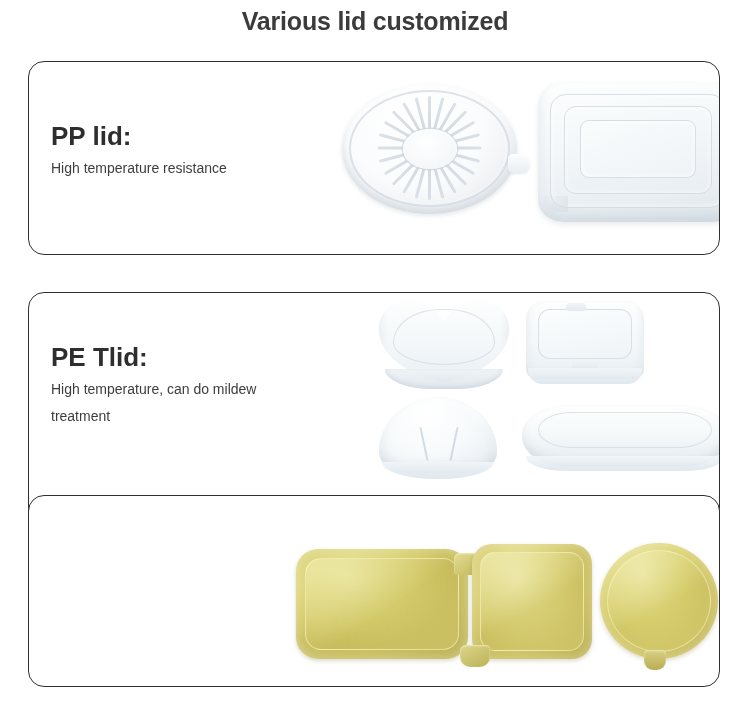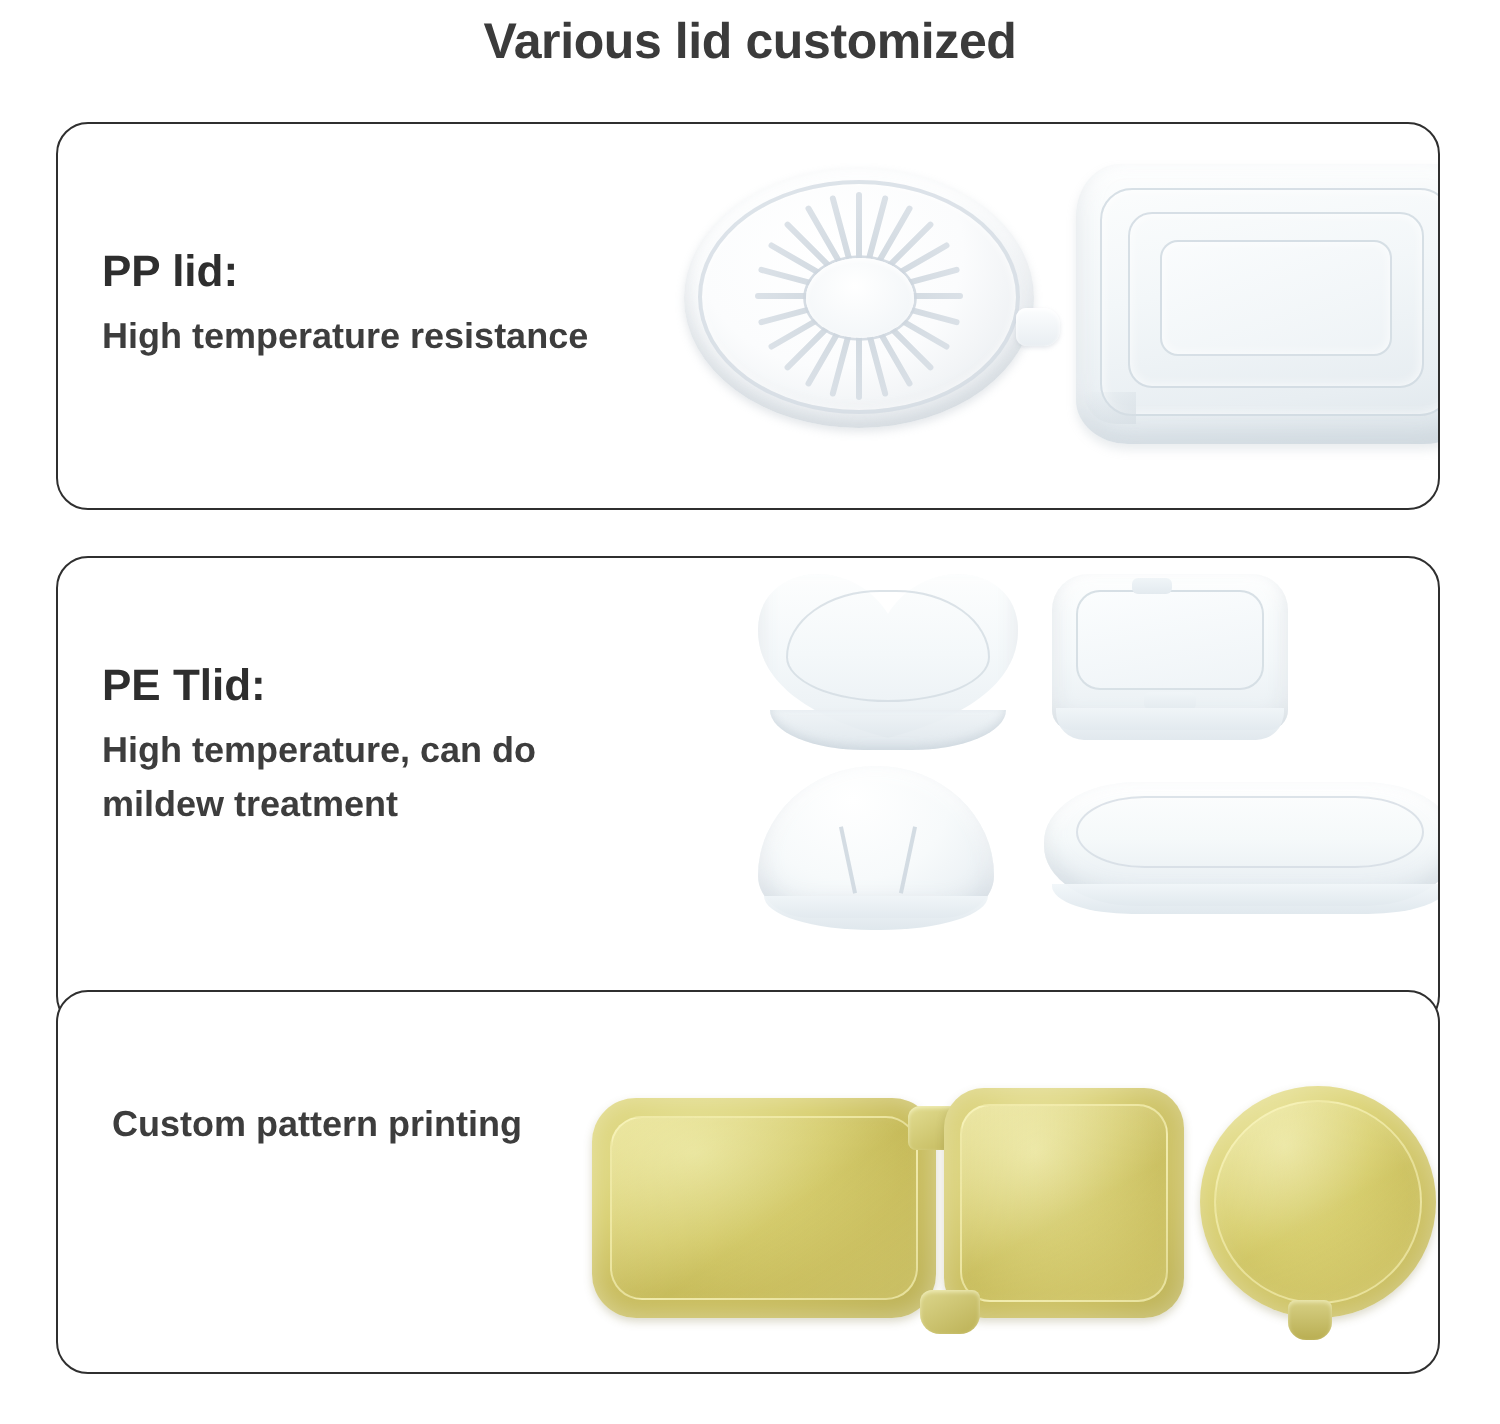--- a/index.html
+++ b/index.html
@@ -35,42 +35,42 @@
     position: absolute;
     left: 28px;
     width: 692px;
     border: 1.3px solid #2f2f2f;
     border-radius: 16px;
     background: #ffffff;
     box-sizing: border-box;
     overflow: hidden;
   }
   #card-pp  { top: 61px;  height: 194px; }
-  #card-pe  { top: 278px; height: 236px; }
+  #card-pe  { top: 292px; height: 236px; }
   #card-cov { top: 495px; height: 192px; }
 
   .card-text {
     position: absolute;
     left: 22px;
   }
   #card-pp  .card-text { top: 62px; }
   #card-pe  .card-text { top: 52px; }
   #card-cov .card-text { top: 40px; }
 
   .card-heading {
-    font-size: 22px;
+    font-size: 26px;
     font-weight: bold;
     color: #2e2e2e;
     line-height: 24px;
     margin: 0 0 7px 0;
     white-space: pre-line;
   }
   .card-sub {
-    font-size: 18px;
-    font-weight: bold;
+    font-size: 14px;
+    font-weight: normal;
     color: #3d3d3d;
     line-height: 27px;
     margin: 0;
     max-width: 250px;
   }
   #card-cov .card-sub { padding-left: 5px; margin-top: 13px; }
   #card-cov .card-heading { line-height: 25px; }
 
   
   .products {
@@ -417,21 +417,20 @@
       <div class="otop"></div>
       <div class="obase"></div>
     </div>
 
   </div>
 </div>
 
 <div class="card" id="card-cov">
 
   <div class="card-text">
-    <div class="card-sub">Custom pattern printing</div>
   </div>
 
   <div class="products">
 
     <div class="prod gold-rect">
       <div class="gbody"></div>
       <div class="ginner"></div>
       <div class="gtab"></div>
     </div>
 

